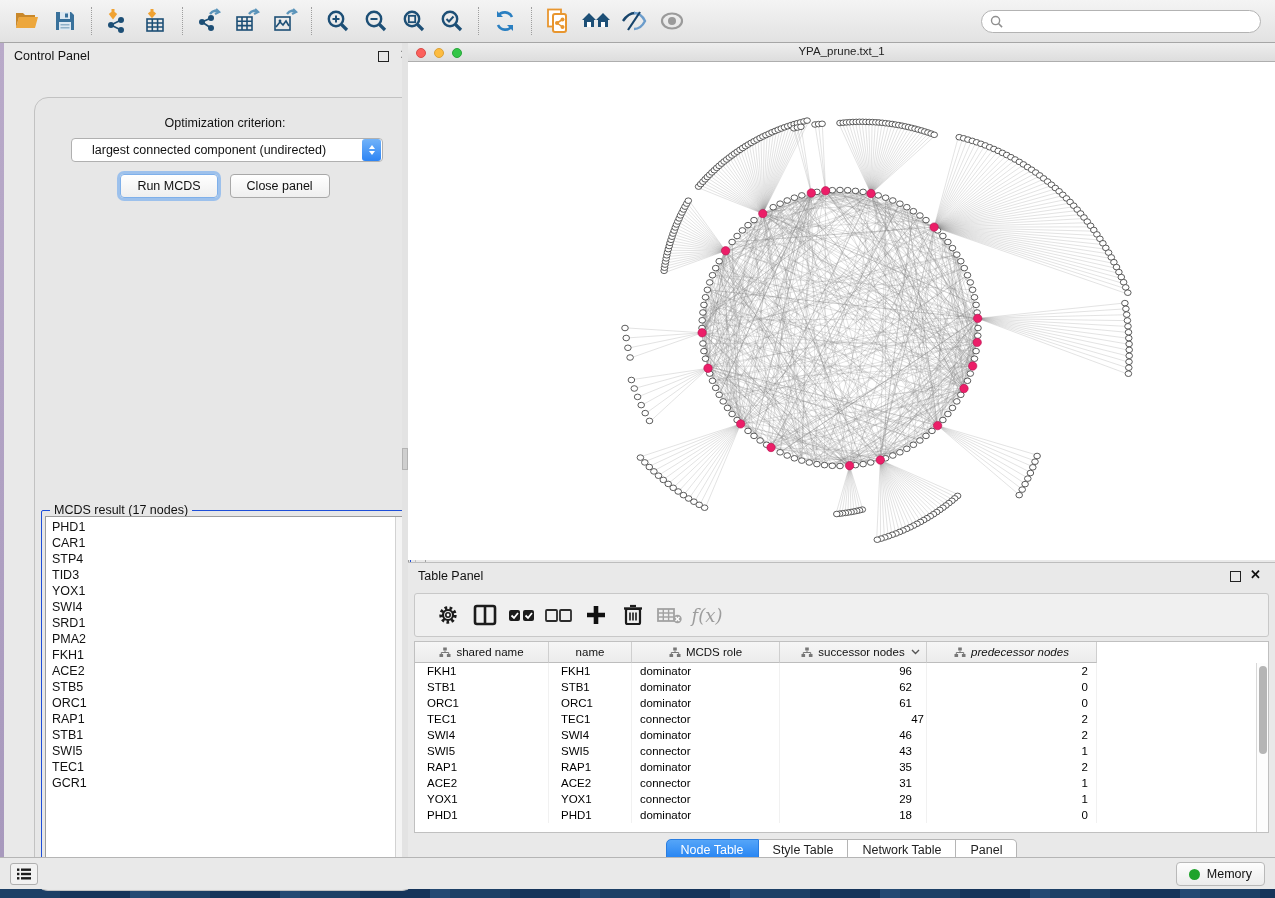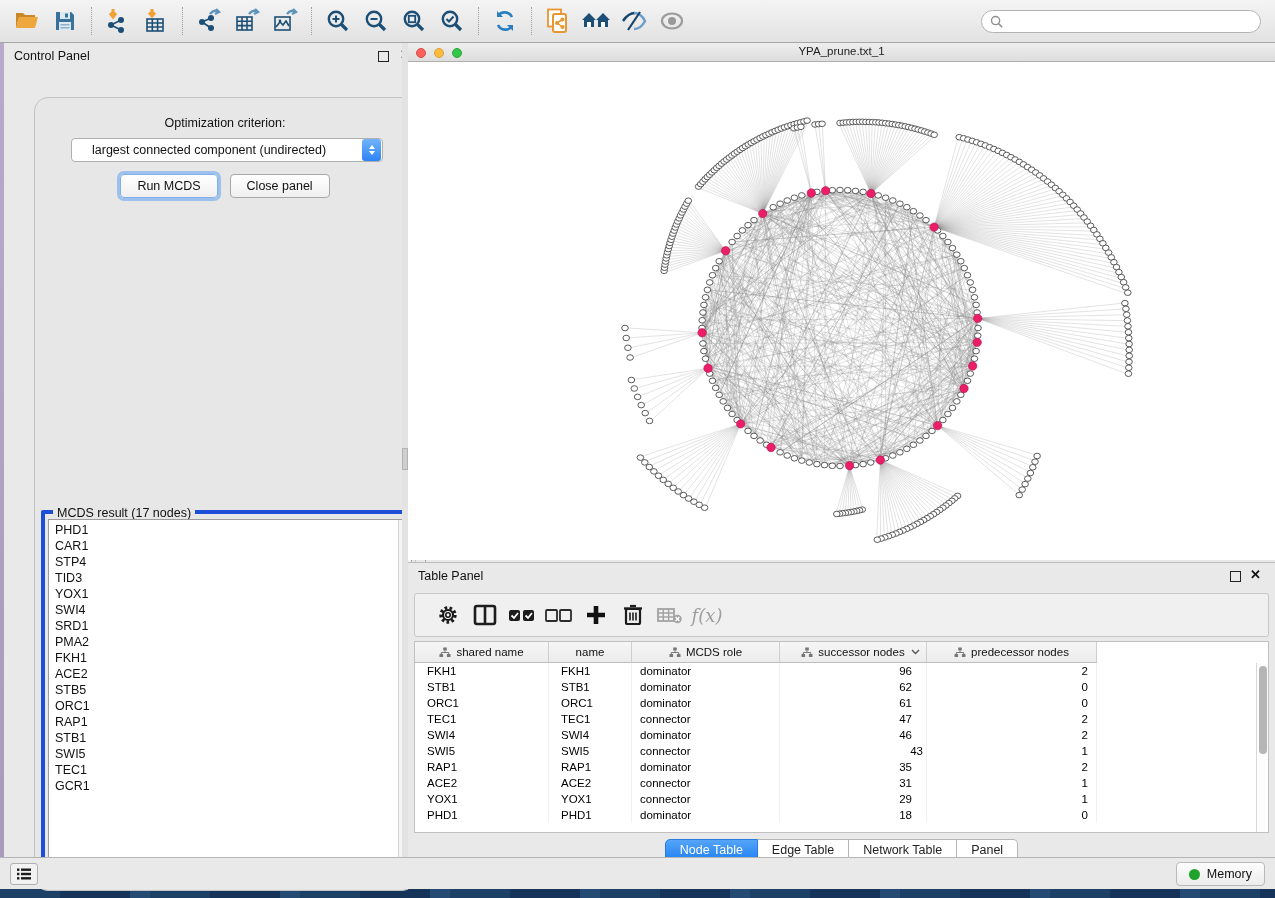--- a/index.html
+++ b/index.html
@@ -55,21 +55,21 @@
                 align-items:center; justify-content:center; gap:2px; }
   .dd-stepper i { width:0; height:0; border-left:3.5px solid transparent; border-right:3.5px solid transparent; }
   .dd-up   { border-bottom:4px solid #fff; }
   .dd-down { border-top:4px solid #fff; }
   .cp-buttons { position:absolute; left:0; top:76px; width:100%; display:flex; justify-content:center; gap:12px; }
   .btn { font-size:12.5px; color:#111; background:linear-gradient(#ffffff,#efefef);
          border:1px solid #a8a8a8; border-radius:4px; padding:4px 16px; font-family:"Liberation Sans",sans-serif; }
   .btn.focus { box-shadow:0 0 0 3px rgba(108,168,240,.6); border-color:#7fb0ea; }
 
   .groupbox { position:absolute; left:6px; top:412px; width:370px; height:372px;
-              border:4px solid #1d4ed8; border-radius:2px; }
+              border:1px solid #1d4ed8; border-radius:2px; }
   .groupbox-title { position:absolute; left:8px; top:-8px; background:#e7e7e7; padding:0 4px;
                     font-size:12.5px; color:#111; }
   .mcds-list { position:absolute; left:3px; top:5px; width:364px; height:363px; background:#fff;
                border:1px solid #9c9c9c; overflow:hidden; }
   .mcds-items { position:absolute; left:0; top:2px; width:100%; }
   .mcds-item { font-size:12.5px; color:#111; line-height:16px; padding-left:6px; }
   .mcds-scroll { position:absolute; right:0; top:0; width:13px; height:100%;
                  background:#f4f4f4; border-left:1px solid #d2d2d2; }
 
   
@@ -776,21 +776,21 @@
                 <rect x="0.5" y="7" width="3.6" height="3"></rect>
                 <rect x="7.9" y="7" width="3.6" height="3"></rect>
               </g>
               <path d="M6 3.5v2M6 5.5H2.3V7M6 5.5h3.7V7" stroke="#777" fill="none"></path>
             </svg>
             <span>successor nodes</span>
             <svg class="sort" width="9" height="6" viewBox="0 0 9 6">
               <path d="M1 1l3.5 3.5L8 1" stroke="#555" stroke-width="1.4" fill="none"></path>
             </svg>
           </div>
-          <div class="tbl-hcell" style="width: 170px;">
+          <div class="tbl-hcell" style="width: 170px; font-style: italic;">
             <svg width="12" height="11" viewBox="0 0 12 11">
               <g fill="#777">
                 <rect x="4.2" y="0.5" width="3.6" height="3"></rect>
                 <rect x="0.5" y="7" width="3.6" height="3"></rect>
                 <rect x="7.9" y="7" width="3.6" height="3"></rect>
               </g>
               <path d="M6 3.5v2M6 5.5H2.3V7M6 5.5h3.7V7" stroke="#777" fill="none"></path>
             </svg>
             <span>predecessor nodes</span>
           </div>
@@ -814,35 +814,35 @@
             <div class="tbl-cell" style="width: 134px; padding-left: 12px;">ORC1</div>
             <div class="tbl-cell" style="width: 83px; padding-left: 12px;">ORC1</div>
             <div class="tbl-cell" style="width: 148px; padding-left: 8px;">dominator</div>
             <div class="tbl-cell" style="width: 147px; text-align: right; padding-right: 14px;">61</div>
             <div class="tbl-cell" style="width: 170px; text-align: right; padding-right: 8px;">0</div>
           </div>
           <div class="tbl-row">
             <div class="tbl-cell" style="width: 134px; padding-left: 12px;">TEC1</div>
             <div class="tbl-cell" style="width: 83px; padding-left: 12px;">TEC1</div>
             <div class="tbl-cell" style="width: 148px; padding-left: 8px;">connector</div>
-            <div class="tbl-cell" style="width: 147px; text-align: right; padding-right: 14px;">47</div>
+            <div class="tbl-cell" style="width: 147px; text-align: right; padding-right: 2px;">47</div>
             <div class="tbl-cell" style="width: 170px; text-align: right; padding-right: 8px;">2</div>
           </div>
           <div class="tbl-row">
             <div class="tbl-cell" style="width: 134px; padding-left: 12px;">SWI4</div>
             <div class="tbl-cell" style="width: 83px; padding-left: 12px;">SWI4</div>
             <div class="tbl-cell" style="width: 148px; padding-left: 8px;">dominator</div>
             <div class="tbl-cell" style="width: 147px; text-align: right; padding-right: 14px;">46</div>
             <div class="tbl-cell" style="width: 170px; text-align: right; padding-right: 8px;">2</div>
           </div>
           <div class="tbl-row">
             <div class="tbl-cell" style="width: 134px; padding-left: 12px;">SWI5</div>
             <div class="tbl-cell" style="width: 83px; padding-left: 12px;">SWI5</div>
             <div class="tbl-cell" style="width: 148px; padding-left: 8px;">connector</div>
-            <div class="tbl-cell" style="width: 147px; text-align: right; padding-right: 3px;">43</div>
+            <div class="tbl-cell" style="width: 147px; text-align: right; padding-right: 14px;">43</div>
             <div class="tbl-cell" style="width: 170px; text-align: right; padding-right: 8px;">1</div>
           </div>
           <div class="tbl-row">
             <div class="tbl-cell" style="width: 134px; padding-left: 12px;">RAP1</div>
             <div class="tbl-cell" style="width: 83px; padding-left: 12px;">RAP1</div>
             <div class="tbl-cell" style="width: 148px; padding-left: 8px;">dominator</div>
             <div class="tbl-cell" style="width: 147px; text-align: right; padding-right: 14px;">35</div>
             <div class="tbl-cell" style="width: 170px; text-align: right; padding-right: 8px;">2</div>
           </div>
           <div class="tbl-row">
@@ -868,21 +868,21 @@
           </div>
         </div>
       <div class="tbl-scroll">
           <div class="tbl-thumb"></div>
         </div>
     </div>
 
     <div class="tp-tabs">
       <div class="seg">
         <div class="tab active">Node Table</div>
-        <div class="tab">Edge Table</div>
+        <div class="tab">Style Table</div>
         <div class="tab">Network Table</div>
         <div class="tab">Panel</div>
       </div>
     </div>
   </div>
 
   <div class="status-bar">
     <div class="list-btn">
       <svg width="16" height="14" viewBox="0 0 16 14">
           <g fill="#1c1c1c">

